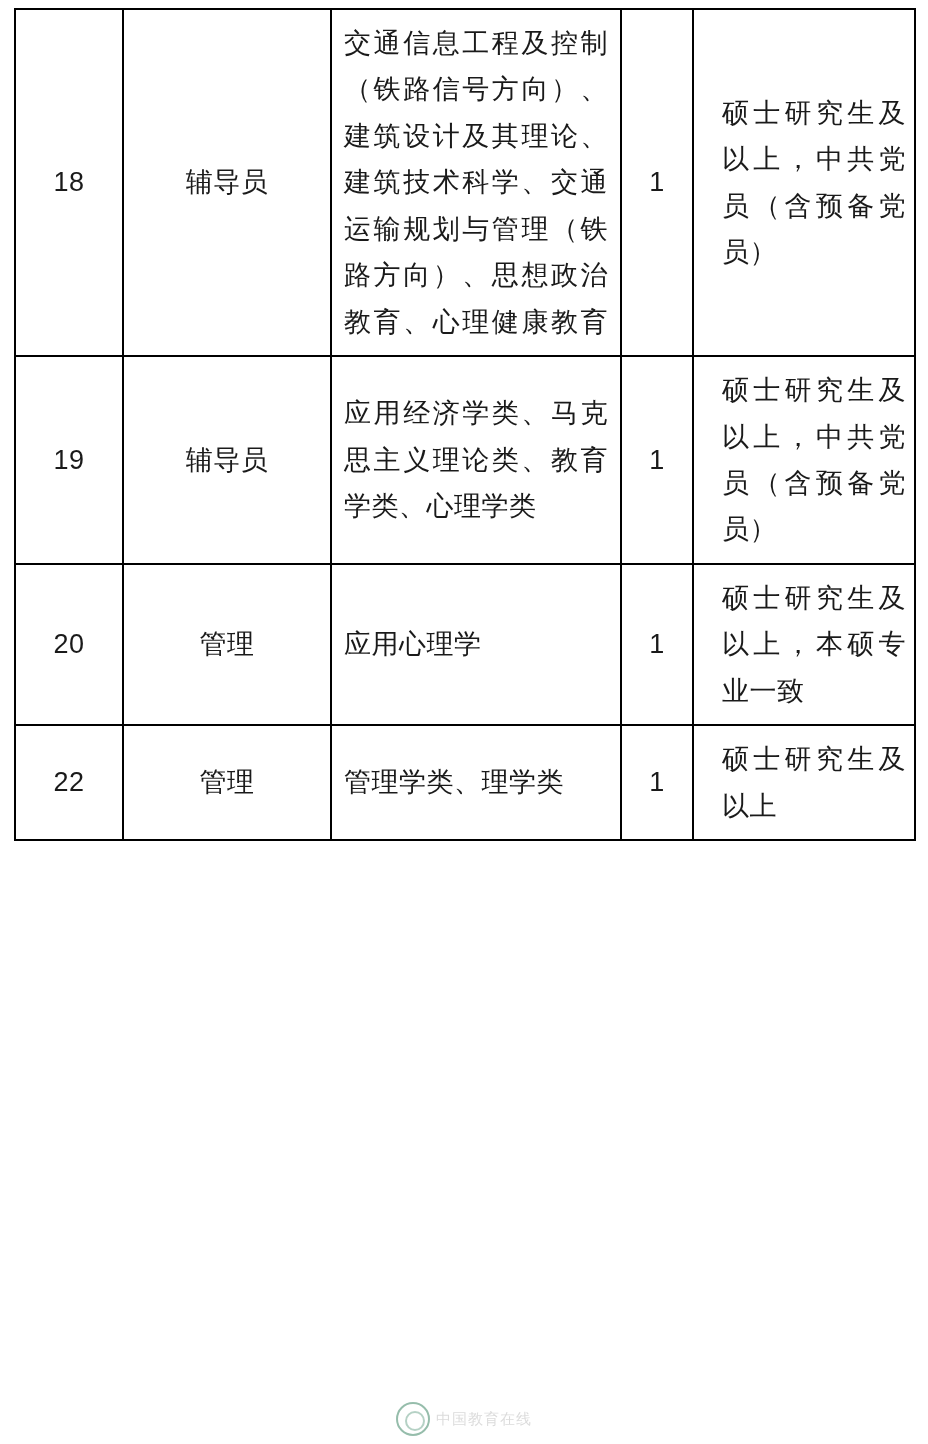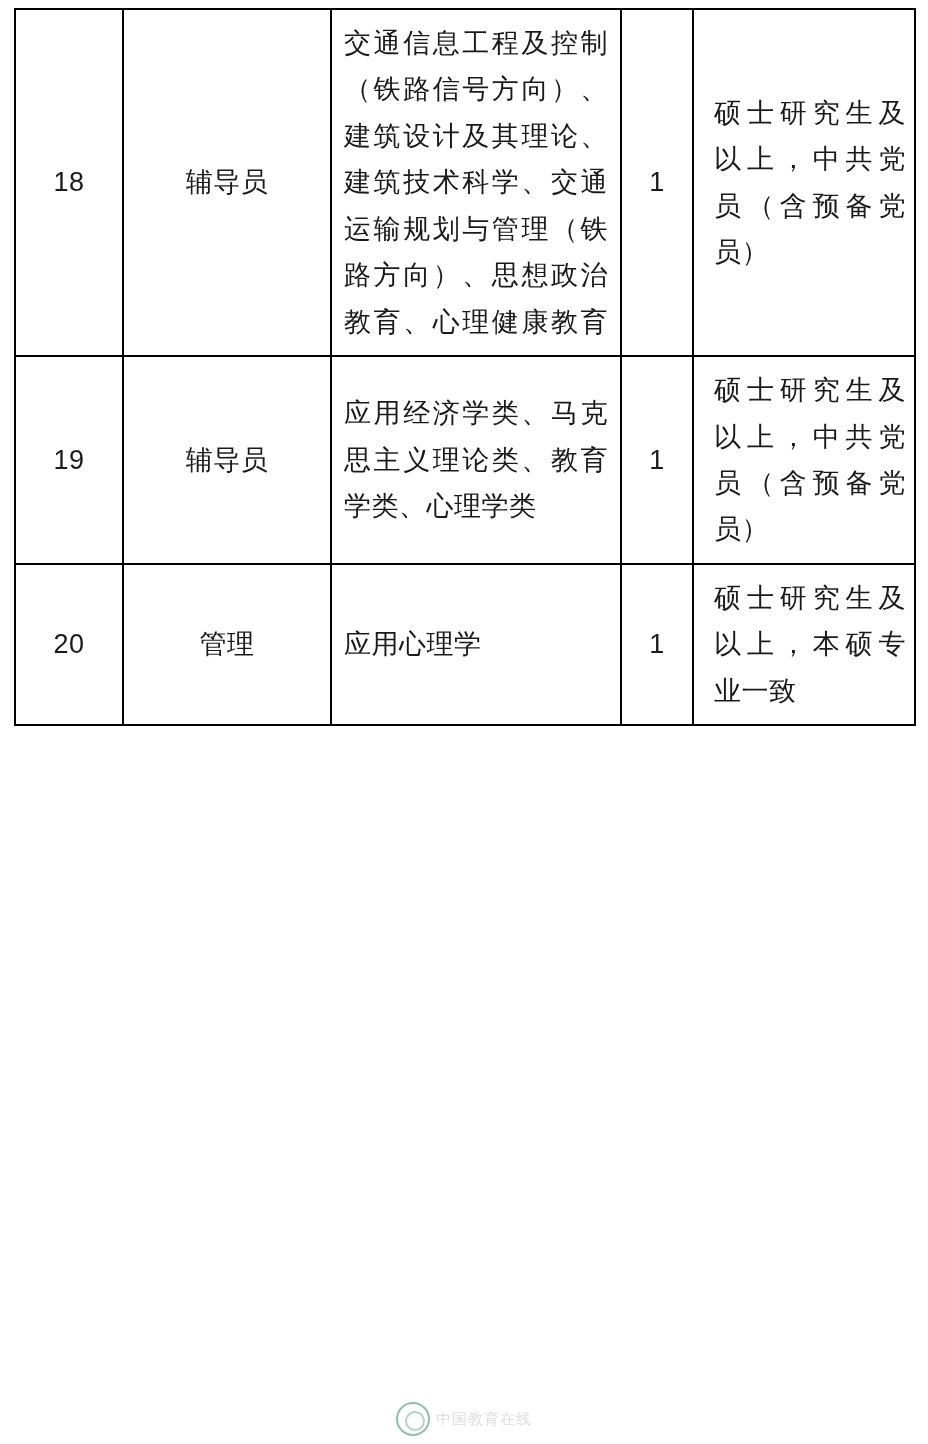--- a/index.html
+++ b/index.html
@@ -66,21 +66,21 @@
     text-align: justify;
     text-align-last: justify;
     text-justify: inter-character;
   }
   .just-left {
     text-align: justify;
     text-align-last: left;
     text-justify: inter-character;
   }
   td.cell-req .cellpad {
-    padding-left: 20px;
+    padding-left: 28px;
     padding-right: 8px;
   }
   .row-total td {
     height: 74px;
   }
   .row-total .cell-no {
     font-size: 27px;
     font-family: "Liberation Serif", serif;
   }
   .watermark {
@@ -185,20 +185,37 @@
         </td>
         <td class="cell-num">
           <span class="cellpad">1</span>
         </td>
         <td class="cell-req">
           <span class="cellpad just-left">硕士研究生及以上，本硕专业一致</span>
         </td>
       </tr>
 
 
+      <tr>
+        <td class="cell-no">
+          <span class="cellpad">22</span>
+        </td>
+        <td class="cell-post">
+          <span class="cellpad">管理</span>
+        </td>
+        <td class="cell-major">
+          <span class="cellpad just-left">管理学类、理学类</span>
+        </td>
+        <td class="cell-num">
+          <span class="cellpad">1</span>
+        </td>
+        <td class="cell-req">
+          <span class="cellpad just-left">硕士研究生及以上</span>
+        </td>
+      </tr>
 
     </tbody>
   </table>
 
   <div class="watermark">
     <div class="wm-seal"></div>
     <div class="wm-text">中国教育在线</div>
   </div>
 
 </div>

